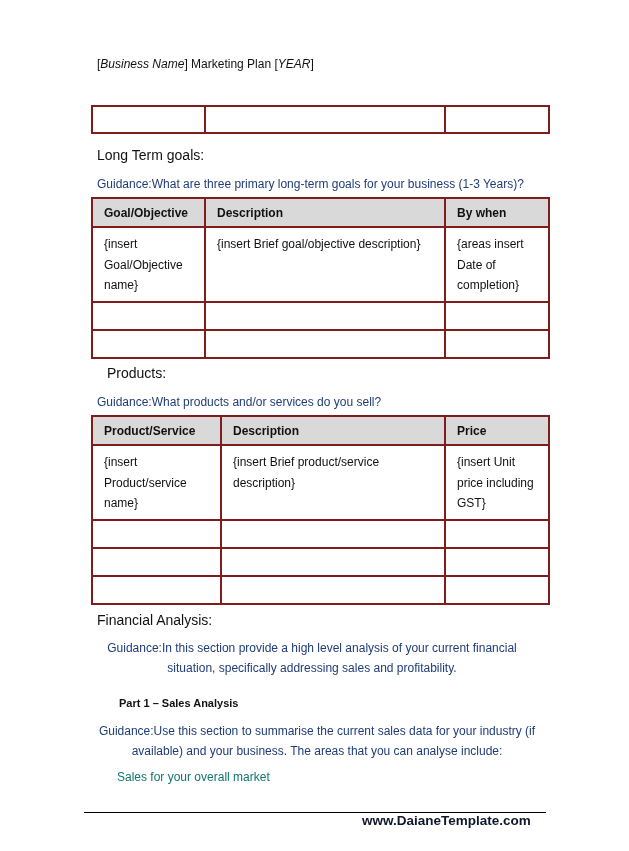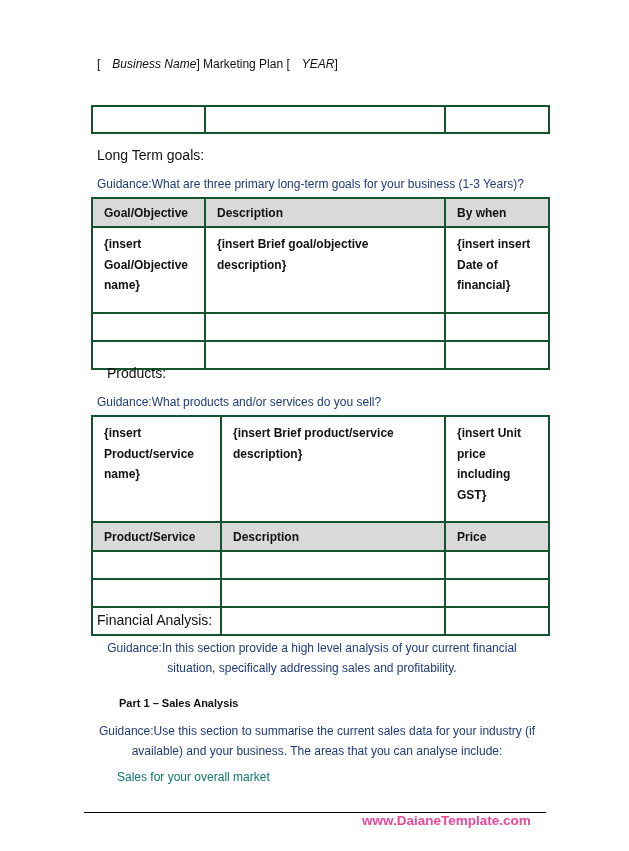--- a/index.html
+++ b/index.html
@@ -1,31 +1,31 @@
 <!DOCTYPE html>
 <html><head>
 <meta charset="utf-8">
 <style>
   html, body { margin:0; padding:0; background:#ffffff; }
   body { width:629px; height:851px; position:relative; overflow:hidden;
          font-family:"Liberation Sans", sans-serif; color:#000; }
   .abs { position:absolute; }
   .header { left:97px; top:57px; font-size:12px; color:#111; }
-  .header i { font-style:italic;margin-left:12px; }
+  .header i { font-style:italic; }
   table.grid { position:absolute; border-collapse:collapse; table-layout:fixed; }
-  table.grid td, table.grid th { border:2px solid #14532d; padding:0; vertical-align:top;
+  table.grid td, table.grid th { border:2px solid #7f1d1d; padding:0; vertical-align:top;
          font-size:12px; color:#111; text-align:left; font-weight:normal; }
   table.grid th { background:#d9d9d9; font-weight:bold; vertical-align:middle; padding-left:11px; }
-  table.grid td .cell { padding:6px 11px 16px 11px; line-height:20.5px;font-weight:bold; }
+  table.grid td .cell { padding:6px 11px 5px 11px; line-height:20.5px; }
   .sec { font-size:14px; color:#111;text-align:center; }
   .guid { font-size:12px; color:#1f3c78; line-height:20px;text-align:center; }
   .part { font-size:11px; font-weight:bold; color:#111;padding-left:22px; }
   .bullet { font-size:12px; color:#0f766e; }
   .footer-line { left:84px; top:812px; width:462px; height:1px; background:#000; }
-  .footer { left:362px; top:813px; font-size:13.5px; font-weight:bold; color:#ec4899; }
+  .footer { left:362px; top:813px; font-size:13.5px; font-weight:bold; color:#0f172a; }
 </style>
 </head>
 <body>
 
 <div class="abs header"><span>[</span><i>Business Name</i><span>] Marketing Plan [</span><i>YEAR</i><span>]</span></div>
 
 <table class="grid" style="left:91px; top:105px; width:457px;">
   <colgroup>
       <col style="width:113px">
       <col style="width:240px">
@@ -56,21 +56,21 @@
     <th>By when</th>
   </tr>
   <tr style="height:68px">
     <td>
           <div class="cell">{insert Goal/Objective name}</div>
         </td>
     <td>
           <div class="cell">{insert Brief goal/objective description}</div>
         </td>
     <td>
-          <div class="cell">{insert insert Date of financial}</div>
+          <div class="cell">{areas insert Date of completion}</div>
         </td>
   </tr>
   <tr style="height:28px">
     <td></td>
         <td></td>
         <td></td>
   </tr>
   <tr style="height:28px">
     <td></td>
         <td></td>
@@ -82,35 +82,35 @@
 <div class="abs sec" style="left:107px; top:365px;">Products:</div>
 <div class="abs guid" style="left:97px; top:392px;">Guidance:What products and/or services do you sell?</div>
 
 <table class="grid" style="left:91px; top:415px; width:457px;">
   <colgroup>
       <col style="width:129px">
       <col style="width:224px">
       <col style="width:104px">
     </colgroup>
   <tbody>
-      <tr style="height:68px">
+      <tr style="height:29px">
+    <th>Product/Service</th>
+    <th>Description</th>
+    <th>Price</th>
+  </tr>
+  <tr style="height:68px">
     <td>
           <div class="cell">{insert Product/service name}</div>
         </td>
     <td>
           <div class="cell">{insert Brief product/service description}</div>
         </td>
     <td>
           <div class="cell">{insert Unit price including GST}</div>
         </td>
-  </tr>
-  <tr style="height:29px">
-    <th>Product/Service</th>
-    <th>Description</th>
-    <th>Price</th>
   </tr>
   <tr style="height:28px">
     <td></td>
         <td></td>
         <td></td>
   </tr>
   <tr style="height:28px">
     <td></td>
         <td></td>
         <td></td>

